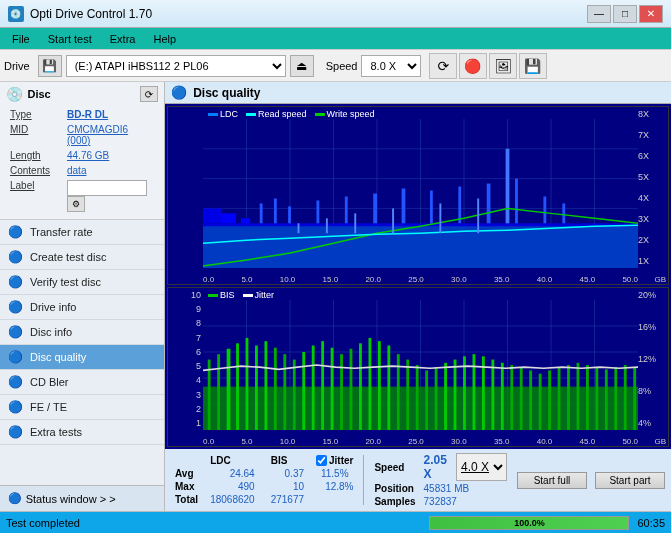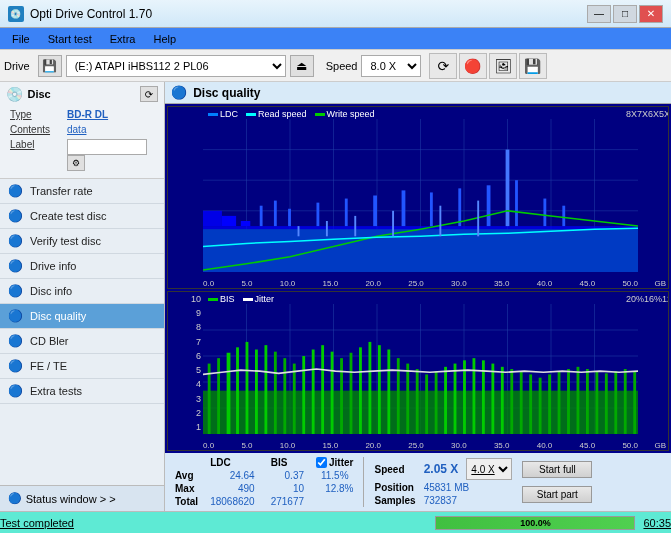--- a/index.html
+++ b/index.html
@@ -16,21 +16,21 @@
       justify-content: space-between;
     }
     .titlebar-left { display: flex; align-items: center; gap: 6px; font-size: 12px; font-weight: normal; }
     .titlebar-icon { width: 16px; height: 16px; background: #2080c0; border-radius: 2px; display: flex; align-items: center; justify-content: center; color: white; font-size: 9px; }
     .titlebar-controls { display: flex; gap: 2px; }
     .titlebar-btn { width: 24px; height: 18px; background: #d0d8e0; border: 1px solid #aaa; font-size: 10px; display: flex; align-items: center; justify-content: center; cursor: pointer; }
     .titlebar-btn.close { background: #e05050; color: white; }
 
     
     .menubar {
-      background: #3b82f6;
+      background: #14b8a6;
       height: 22px;
       display: flex;
       align-items: center;
       padding: 0 4px;
       border-bottom: 1px solid #ccc;
       gap: 2px;
     }
     .menubar-item {
       padding: 2px 8px;
       cursor: pointer;
@@ -176,26 +176,26 @@
       display: flex;
       flex-direction: column;
       justify-content: space-between;
       align-items: flex-end;
       padding: 2px 2px 2px 0;
       font-size: 9px;
       color: #ccc;
     }
     .y-axis-right {
       position: absolute;
-      right: 12px;
+      right: 0;
       top: 0;
       bottom: 16px;
       width: 30px;
       display: flex;
-      flex-direction: row;
+      flex-direction: column;
       justify-content: space-between;
       align-items: flex-start;
       padding: 2px 0;
       font-size: 9px;
       color: #ccc;
     }
 
     
     .stats-bar {
       background: #d8e8f8;
@@ -210,29 +210,28 @@
       background: linear-gradient(to bottom, #e8e8e8, #d0d0d0);
       border: 1px solid #999;
       padding: 2px 8px;
       font-size: 10px;
       cursor: pointer;
       width: 70px;
     }
 
     
     .statusbar {
-      background: #5eead4;
+      background: #0ea5e9;
       height: 22px;
       display: flex;
       align-items: center;
-      padding: 0 0;
+      padding: 0 6px;
       border-top: 1px solid #bbb;
       gap: 4px;
       font-size: 11px;
-      text-decoration: underline;
     }
     .status-text { flex: 1; color: #000; }
     .progress-container { width: 200px; height: 14px; background: #fff; border: 1px solid #999; position: relative; }
     .progress-bar { height: 100%; background: linear-gradient(to right, #40c040, #50d050); }
     .progress-text { position: absolute; top: 0; left: 0; right: 0; bottom: 0; display: flex; align-items: center; justify-content: center; font-size: 9px; color: #000; font-weight: bold; }
     .time-text { font-size: 11px; color: #000; margin-left: 4px; }
 
     svg.chart-svg { position: absolute; top: 0; left: 35px; right: 30px; bottom: 16px; width: calc(100% - 65px); height: calc(100% - 16px); }
   </style>
 </head>
@@ -284,20 +283,28 @@
       <div class="disc-info-header">
         <span class="disc-icon">💿</span>
         <span class="disc-title">Disc</span>
         <div class="drive-icon-btn" style="width:18px;height:16px;font-size:10px;margin-left:auto;">⟳</div>
       </div>
       <table class="disc-table">
         <tbody>
             <tr>
           <td>Type</td>
           <td style="color:#2060c0;font-weight:bold;">BD-R DL</td>
+        </tr>
+        <tr>
+          <td>MID</td>
+          <td style="color:#2060c0;">CMCMAGDI6 (000)</td>
+        </tr>
+        <tr>
+          <td>Length</td>
+          <td style="color:#2060c0;">44.76 GB</td>
         </tr>
         <tr>
           <td>Contents</td>
           <td style="color:#2060c0;">data</td>
         </tr>
         <tr class="label-row">
           <td>Label</td>
           <td>
             <input type="text" class="label-input" style="">
             <button class="label-btn">⚙</button>
@@ -612,37 +619,37 @@
         </table>
 
       <div style="width:1px;background:#aaa;height:50px;margin:0 6px;"></div>
 
       <table style="font-size:10px;border-collapse:collapse;">
         <tbody>
             <tr>
           <td style="padding:1px 4px;font-weight:bold;">Speed</td>
           <td style="padding:1px 4px;color:#2060c0;font-weight:bold;font-size:12px;">2.05 X</td>
           <td style="padding:1px 4px;">
-            <select style="font-size:10px;height:22px;border:1px solid #aaa;text-decoration:underline;">
+            <select style="font-size:12px;height:28px;border:1px solid #aaa;text-decoration:underline;">
               <option>4.0 X</option>
             </select>
           </td>
         </tr>
         <tr>
           <td style="padding:1px 4px;font-weight:bold;">Position</td>
           <td colspan="2" style="padding:1px 4px;color:#2060c0;">45831 MB</td>
         </tr>
         <tr>
           <td style="padding:1px 4px;font-weight:bold;">Samples</td>
           <td colspan="2" style="padding:1px 4px;color:#2060c0;margin-left:42px;">732837</td>
         </tr>
       </tbody>
         </table>
 
-      <div style="display:flex;flex-direction:column;gap:8px;margin-left:6px;">
+      <div style="display:flex;flex-direction:row;gap:8px;margin-left:6px;">
         <button class="start-btn">Start full</button>
         <button class="start-btn">Start part</button>
       </div>
     </div>
   </div>
 </div>
 
 <div class="statusbar">
   <span class="status-text">Test completed</span>
   <div class="progress-container">

